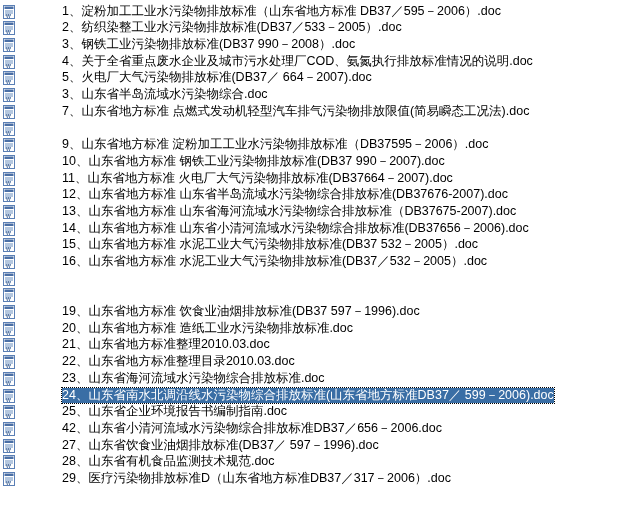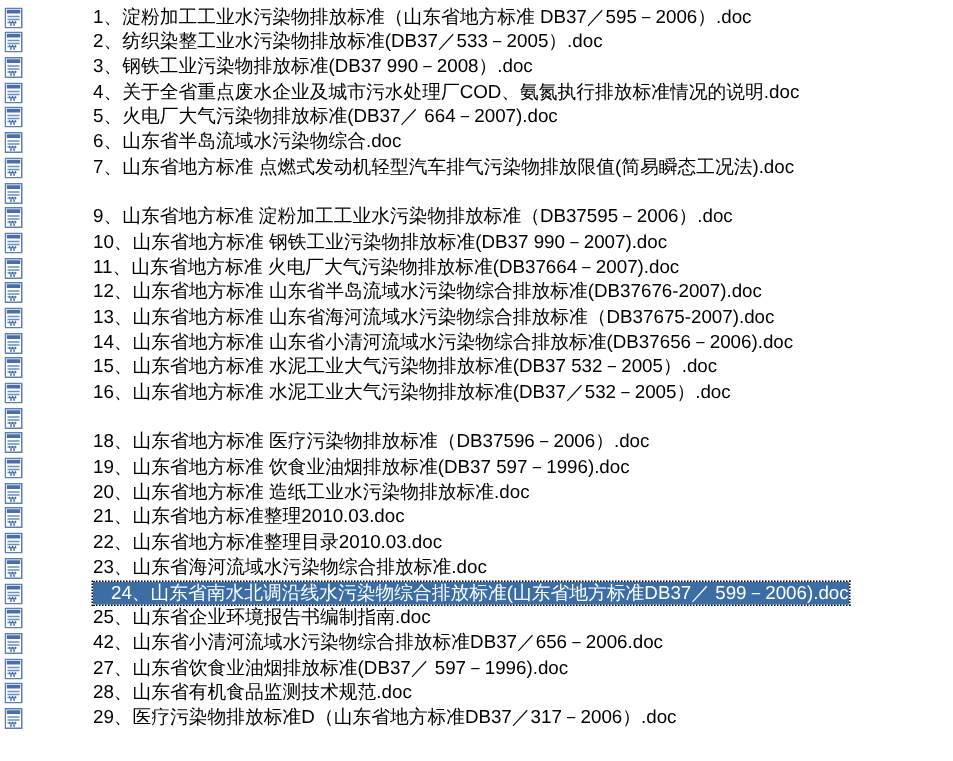--- a/index.html
+++ b/index.html
@@ -45,21 +45,20 @@
     font-family: "Liberation Sans", sans-serif;
     font-size: 12.5px;
     line-height: 15px;
     color: #000000;
     letter-spacing: 0px;
   }
   .file-row.selected .file-label {
     background: #3a6ea5;
     color: #ffffff;
     outline: 1px dotted #000000;
-    padding-left: 12px;
   }
 </style>
 </head>
 <body>
 
 <div id="file-list">
     <div class="file-row">
       <span class="doc-icon">
         <svg width="13" height="14" viewBox="0 0 13 14">
           <rect x="0.5" y="0.5" width="11" height="13" fill="#ffffff" stroke="#5a7fb5" stroke-width="1"></rect>
@@ -128,21 +127,21 @@
       <span class="doc-icon">
         <svg width="13" height="14" viewBox="0 0 13 14">
           <rect x="0.5" y="0.5" width="11" height="13" fill="#ffffff" stroke="#5a7fb5" stroke-width="1"></rect>
           <rect x="1.5" y="1.5" width="9" height="2.5" fill="#4a6fa5"></rect>
           <rect x="2" y="5.5" width="8" height="1" fill="#6a90c0"></rect>
           <rect x="2" y="7.5" width="8" height="1" fill="#6a90c0"></rect>
           <rect x="2" y="9.5" width="6" height="1" fill="#6a90c0"></rect>
           <text x="3" y="12.5" font-size="5" fill="#2a4f85" font-family="Liberation Sans, sans-serif">W</text>
         </svg>
       </span>
-      <span class="file-label">6、山东省半岛流域水污染物综合.doc</span>
+      <span class="file-label">3、山东省半岛流域水污染物综合.doc</span>
     </div>
     <div class="file-row">
       <span class="doc-icon">
         <svg width="13" height="14" viewBox="0 0 13 14">
           <rect x="0.5" y="0.5" width="11" height="13" fill="#ffffff" stroke="#5a7fb5" stroke-width="1"></rect>
           <rect x="1.5" y="1.5" width="9" height="2.5" fill="#4a6fa5"></rect>
           <rect x="2" y="5.5" width="8" height="1" fill="#6a90c0"></rect>
           <rect x="2" y="7.5" width="8" height="1" fill="#6a90c0"></rect>
           <rect x="2" y="9.5" width="6" height="1" fill="#6a90c0"></rect>
           <text x="3" y="12.5" font-size="5" fill="#2a4f85" font-family="Liberation Sans, sans-serif">W</text>
@@ -282,21 +281,20 @@
       <span class="doc-icon">
         <svg width="13" height="14" viewBox="0 0 13 14">
           <rect x="0.5" y="0.5" width="11" height="13" fill="#ffffff" stroke="#5a7fb5" stroke-width="1"></rect>
           <rect x="1.5" y="1.5" width="9" height="2.5" fill="#4a6fa5"></rect>
           <rect x="2" y="5.5" width="8" height="1" fill="#6a90c0"></rect>
           <rect x="2" y="7.5" width="8" height="1" fill="#6a90c0"></rect>
           <rect x="2" y="9.5" width="6" height="1" fill="#6a90c0"></rect>
           <text x="3" y="12.5" font-size="5" fill="#2a4f85" font-family="Liberation Sans, sans-serif">W</text>
         </svg>
       </span>
-      <span class="file-label">18、山东省地方标准 医疗污染物排放标准（DB37596－2006）.doc</span>
     </div>
     <div class="file-row">
       <span class="doc-icon">
         <svg width="13" height="14" viewBox="0 0 13 14">
           <rect x="0.5" y="0.5" width="11" height="13" fill="#ffffff" stroke="#5a7fb5" stroke-width="1"></rect>
           <rect x="1.5" y="1.5" width="9" height="2.5" fill="#4a6fa5"></rect>
           <rect x="2" y="5.5" width="8" height="1" fill="#6a90c0"></rect>
           <rect x="2" y="7.5" width="8" height="1" fill="#6a90c0"></rect>
           <rect x="2" y="9.5" width="6" height="1" fill="#6a90c0"></rect>
           <text x="3" y="12.5" font-size="5" fill="#2a4f85" font-family="Liberation Sans, sans-serif">W</text>

